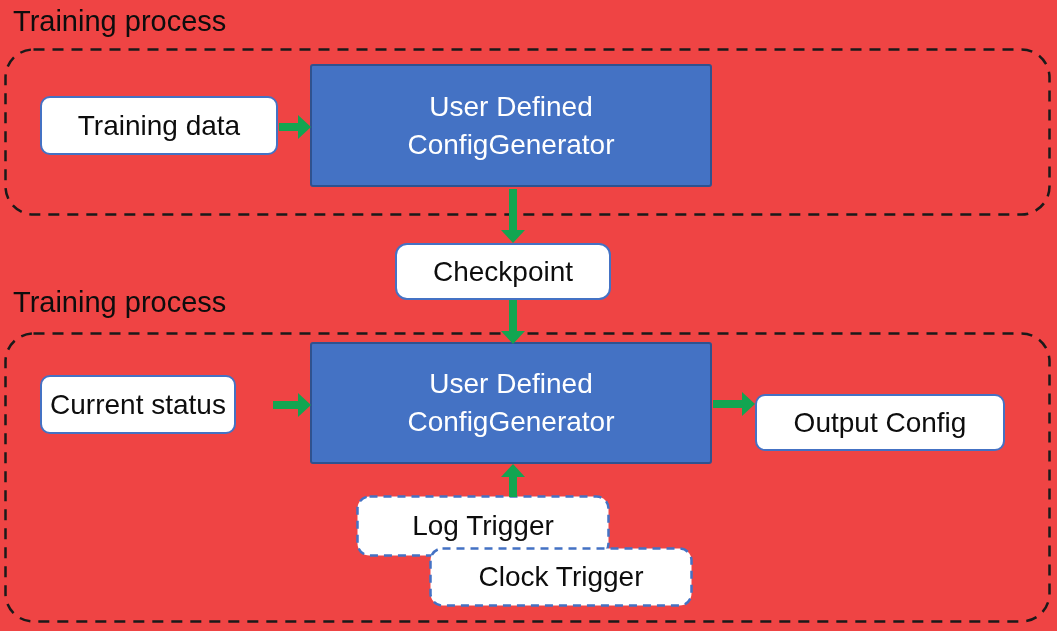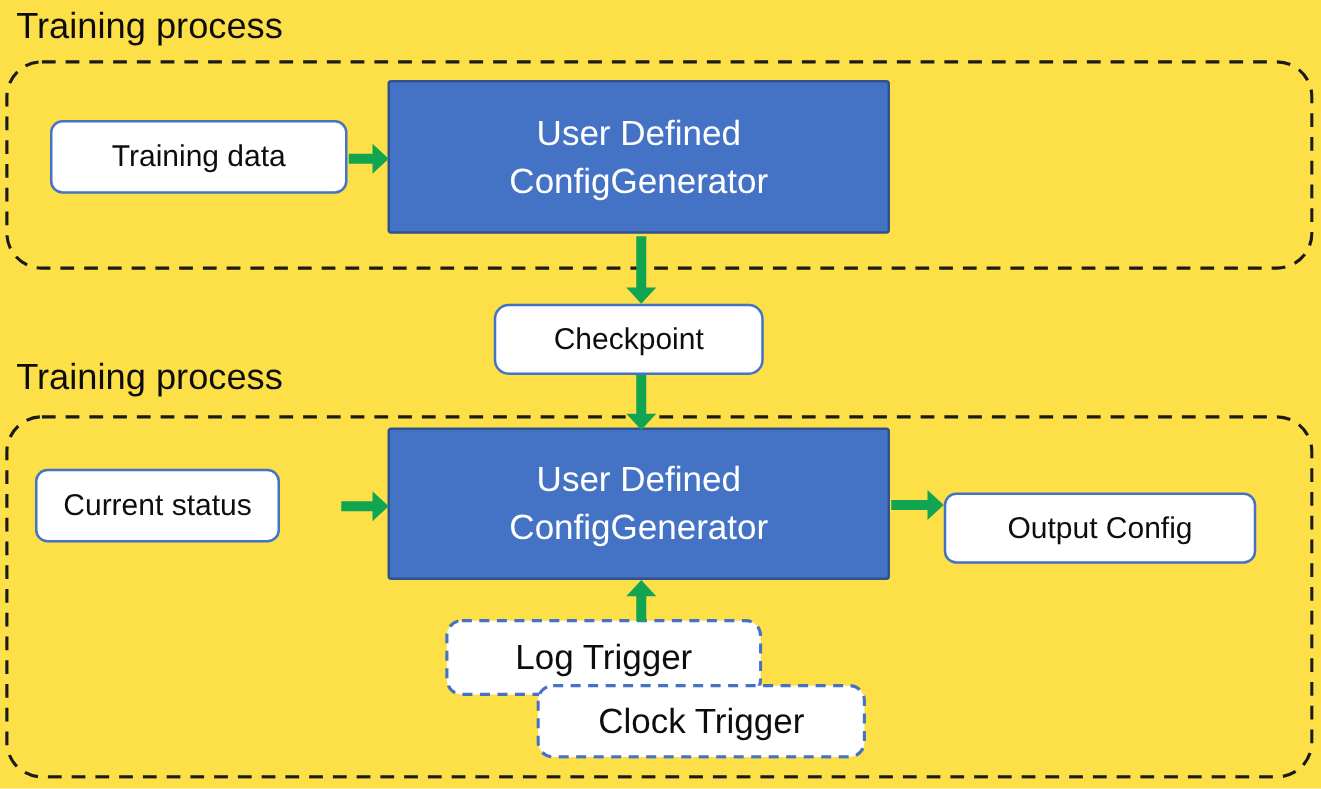--- a/index.html
+++ b/index.html
@@ -1,39 +1,39 @@
 <!DOCTYPE html>
 <html style="--node-fill: #4472C4; --node-border: #2F528F; --box-border: #4472C4; --trigger-border: #4472C4; --arrow: #12A551; --container-border: #1A1A1A; --text: #0D0D0D; --node-text: #FFFFFF;"><head>
 <meta charset="utf-8">
 <style>
   html, body { margin: 0; padding: 0; background: #ffffff; }
   #canvas {
     position: relative;
     width: 1057px;
     height: 631px;
-    background: #fde047;
+    background: #ef4444;
     font-family: "Liberation Sans", sans-serif;
     overflow: hidden;
   }
   .section-label {
     position: absolute;
     font-size: 29px;
     color: var(--text, #0d0d0d);
     white-space: nowrap;
   }
   .container-svg { position: absolute; }
   .white-node {
     position: absolute;
     background: #ffffff;
     border: 2px solid var(--box-border, #4472C4);
     border-radius: 10px;
     display: flex;
     align-items: center;
     justify-content: center;
-    font-size: 24px;
+    font-size: 28px;
     color: var(--text, #0d0d0d);
     box-sizing: border-box;
     z-index: 4;
     white-space: nowrap;
   }
   .blue-node {
     position: absolute;
     background: var(--node-fill, #4472C4);
     border: 2.5px solid var(--node-border, #2F528F);
     border-radius: 3px;
@@ -102,21 +102,21 @@
 
   <div class="blue-node" style="left:310px; top:64px; width:402px; height:123px;">
     <span>User Defined</span>
     <span>ConfigGenerator</span>
   </div>
 
   <div class="white-node" style="left:395px; top:243px; width:216px; height:57px; border-radius:12px;">
     <span>Checkpoint</span>
   </div>
 
-  <div class="white-node" style="left:28px; top:375px; width:196px; height:59px;">
+  <div class="white-node" style="left:40px; top:375px; width:196px; height:59px;">
     <span>Current status</span>
   </div>
 
   <div class="blue-node" style="left:310px; top:342px; width:402px; height:122px;">
     <span>User Defined</span>
     <span>ConfigGenerator</span>
   </div>
 
   <div class="white-node" style="left:755px; top:375px; width:250px; height:57px;margin-top:19px;">
     <span>Output Config</span>

